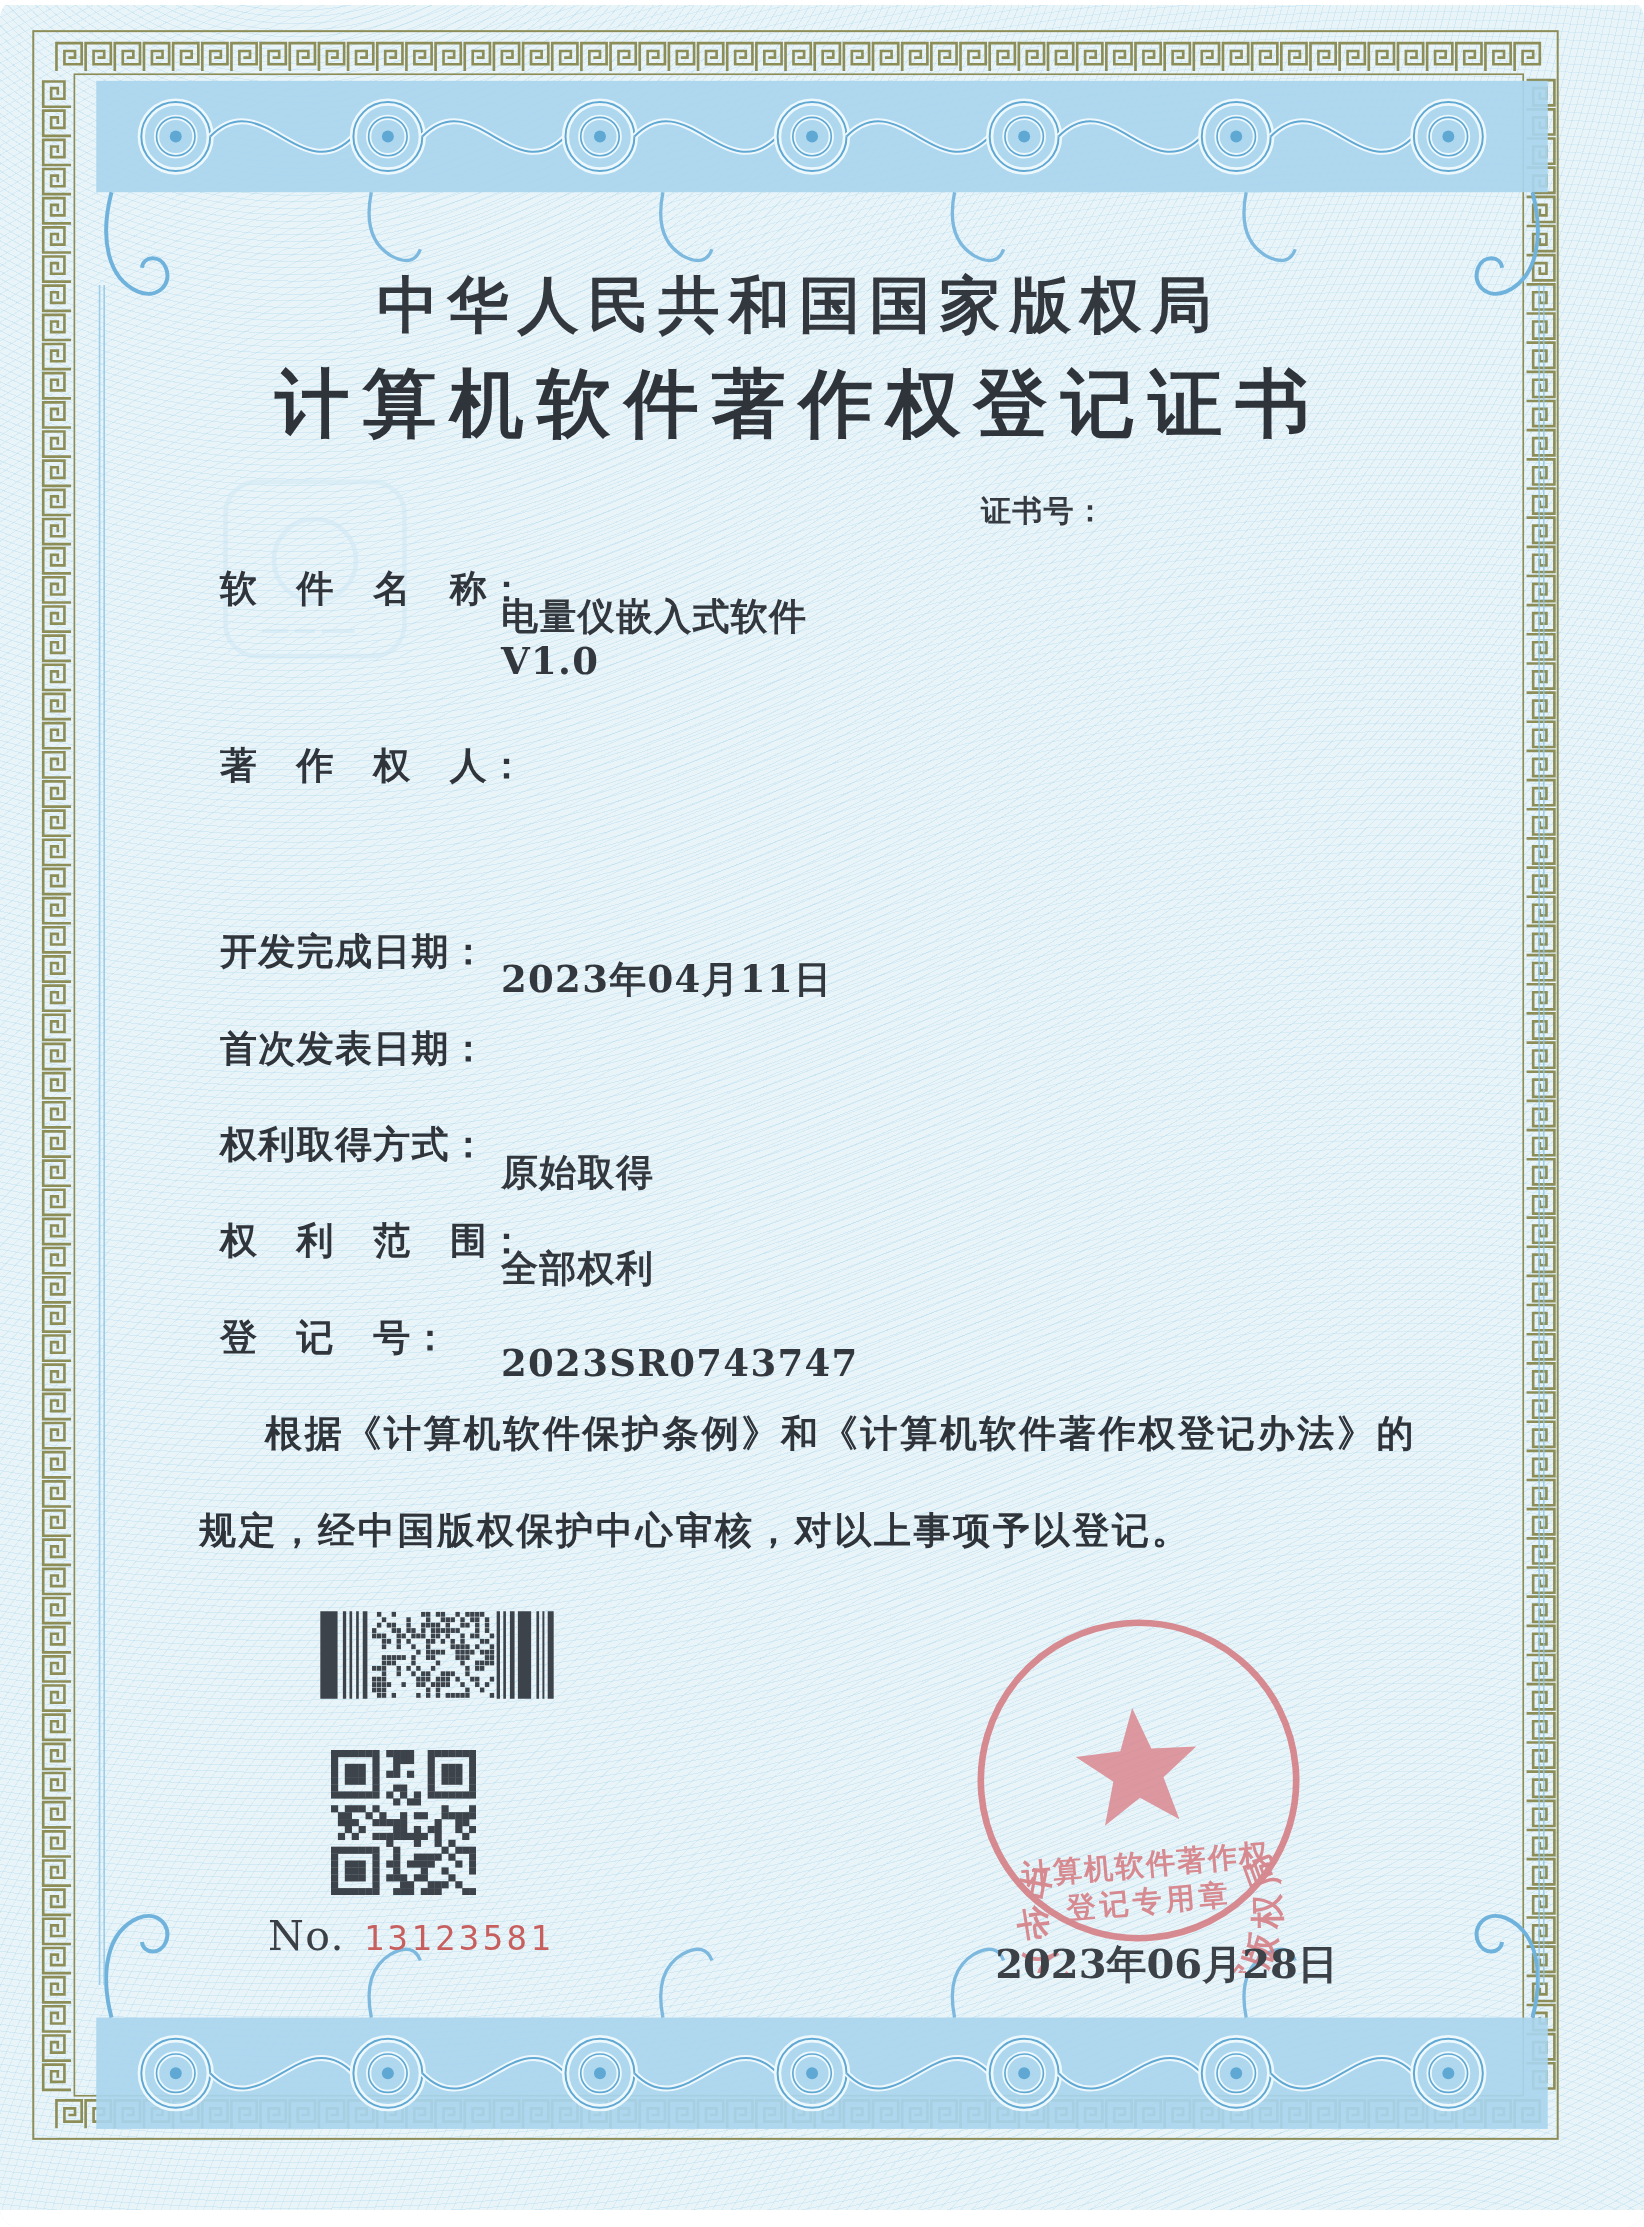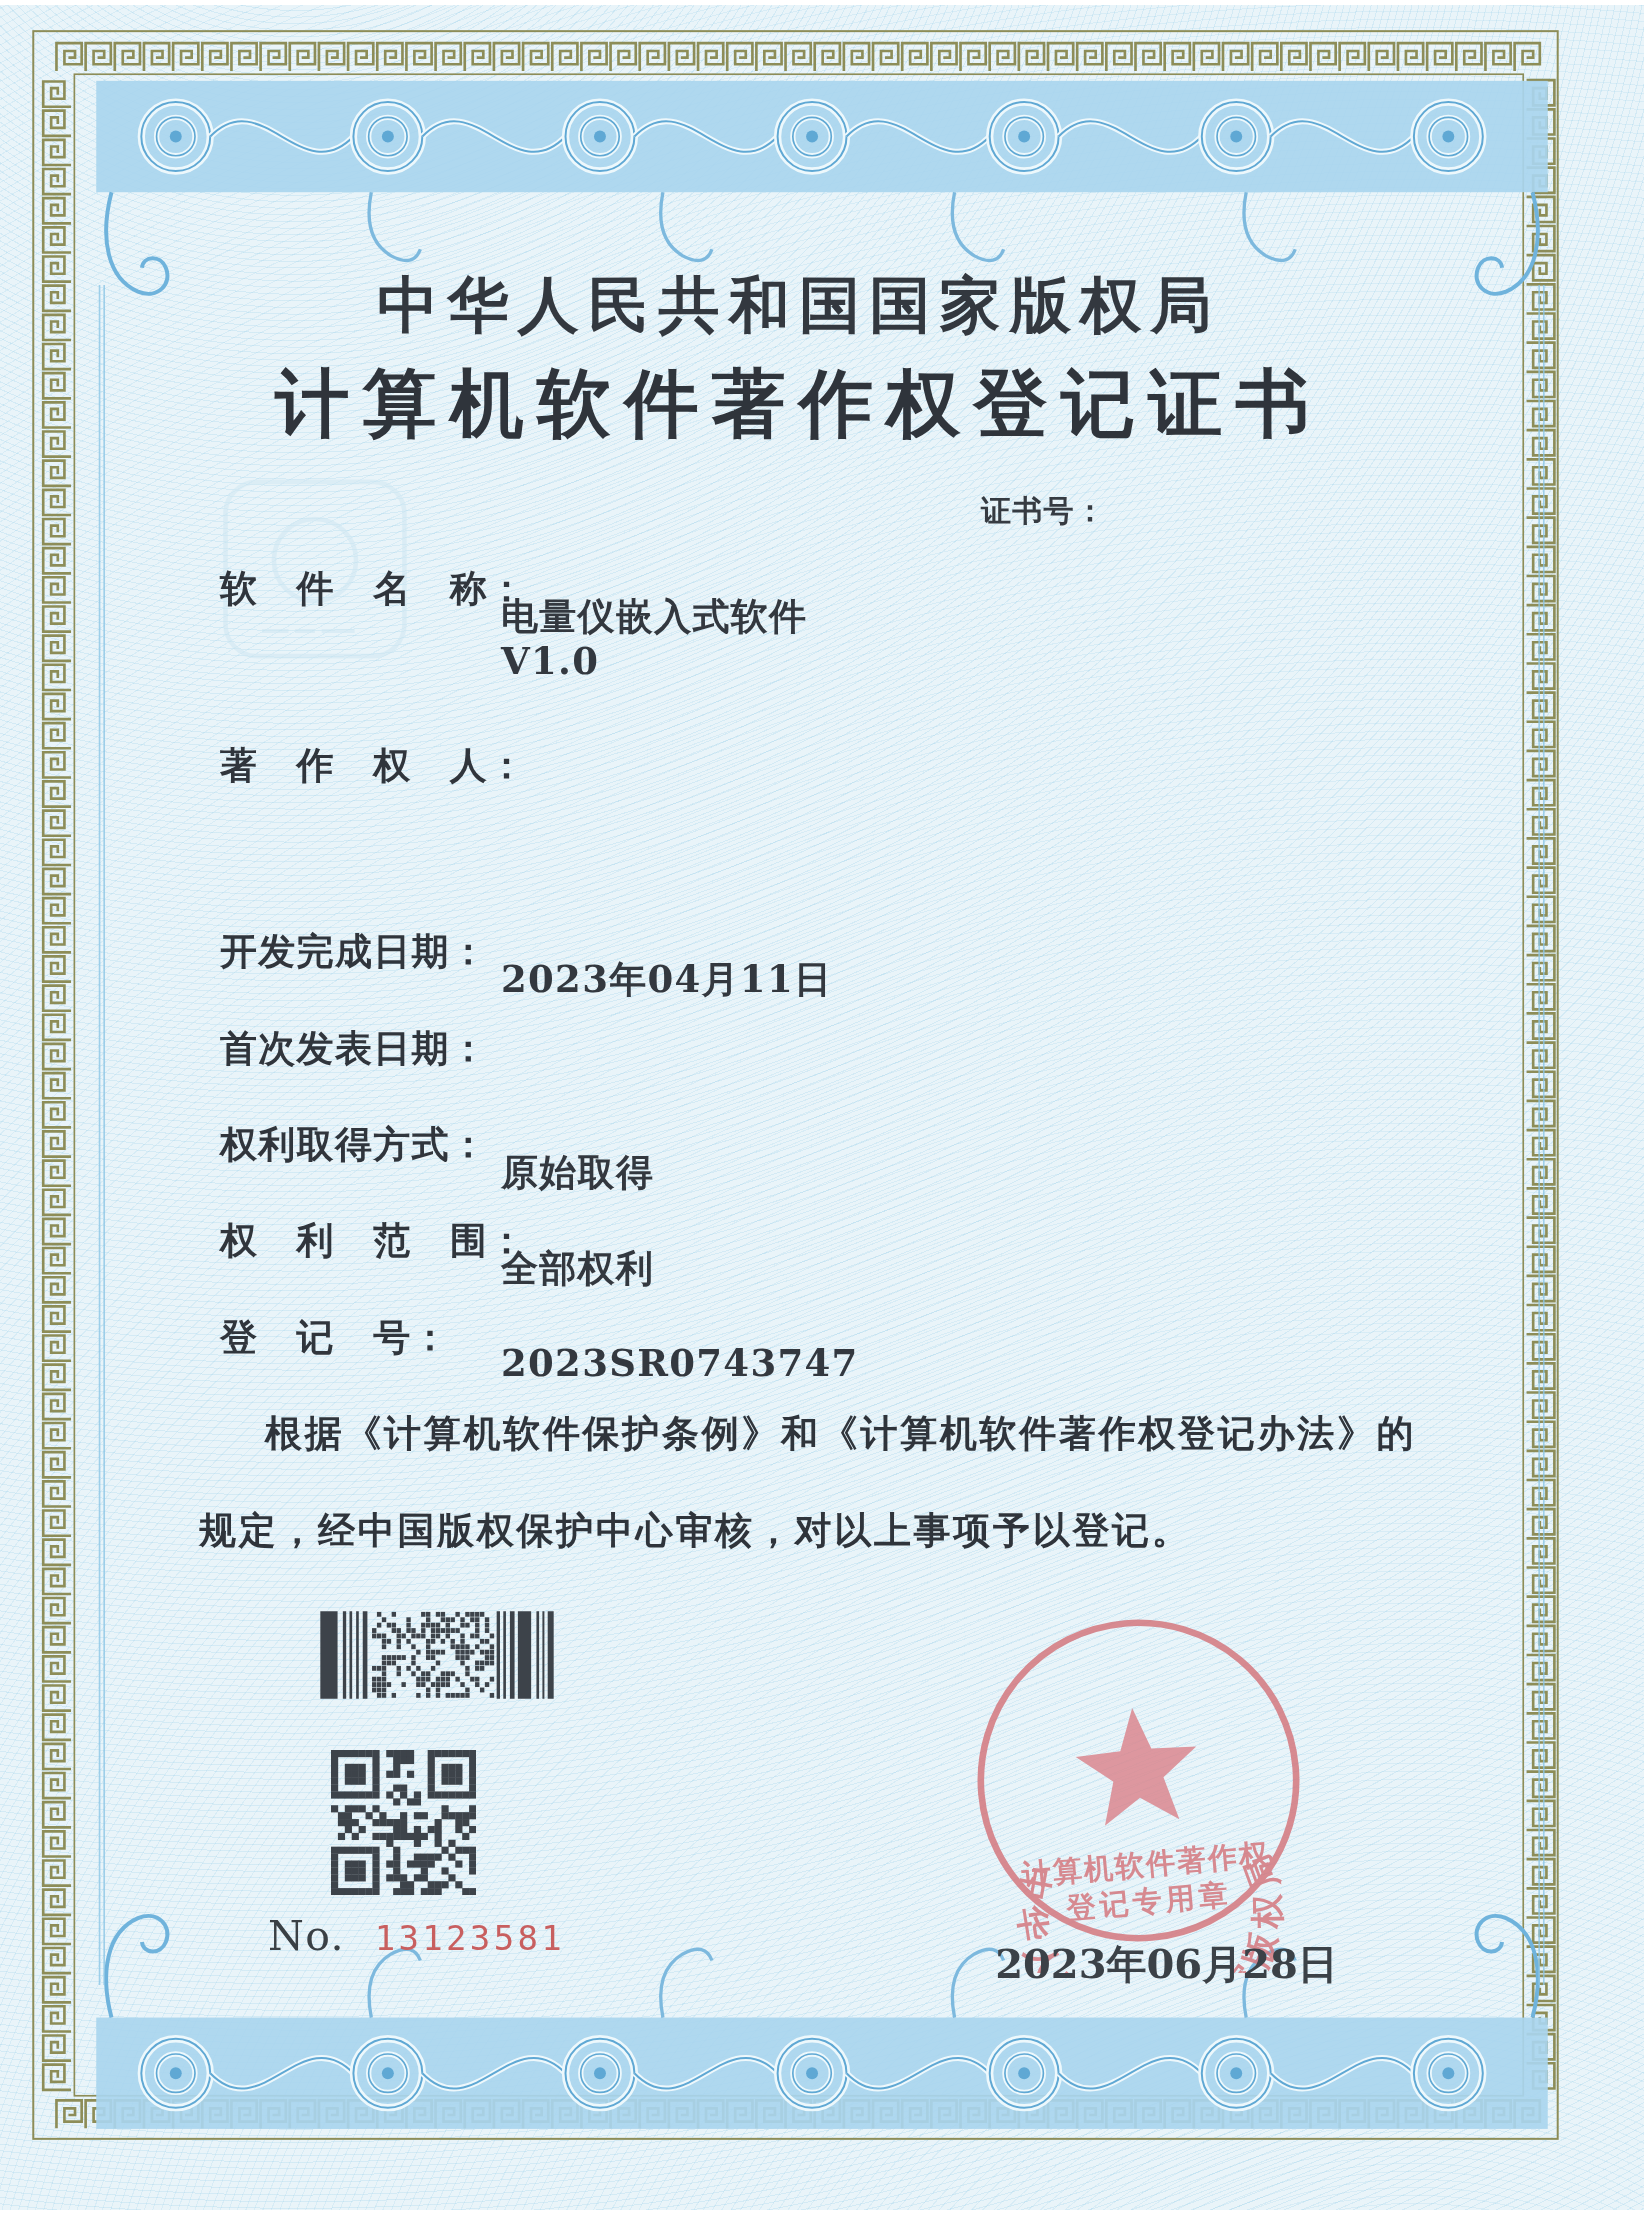--- a/index.html
+++ b/index.html
@@ -4,32 +4,33 @@
 <style>
   html,body{margin:0;padding:0;}
   body{width:1644px;height:2227px;background:#ffffff;font-family:"DejaVu Serif","Liberation Serif",serif;}
   .page{
     position:relative;width:1644px;height:2227px;overflow:hidden;
     color:var(--ink,#32373e);
     background-color:var(--paper,#e9f4f9);
     background-image:
       repeating-radial-gradient(circle at 18% -12%, rgba(125,195,228,.20) 0 1px, rgba(0,0,0,0) 1px 6.6px),
       repeating-radial-gradient(circle at 86% 118%, rgba(125,195,228,.16) 0 1px, rgba(0,0,0,0) 1px 8px);
+    border-radius: 18px;
   }
   .scan-strip{position:absolute;left:0;width:100%;background:#ffffff;}
   .deco-svg{position:absolute;left:0;top:0;}
   .abs{position:absolute;}
   .centerband{position:absolute;left:40px;width:1518px;text-align:center;}
   .authority{top:265px;font-size:61px;font-weight:700;letter-spacing:9.3px;color:#33383f;white-space:nowrap;}
   .cert-title{top:355px;font-size:74px;font-weight:700;letter-spacing:13.3px;color:#2f343b;white-space:nowrap;}
   .certno-row{left:981px;top:491px;display:flex;gap:28px;font-size:30px;font-weight:700;letter-spacing:1.3px;color:#363b42;white-space:pre;flex-direction:column;}
   .field-label{left:184px;font-size:37px;font-weight:700;letter-spacing:1.3px;white-space:pre;color:#30353c;margin-left:36px;}
   .field-value{left:501px;font-size:37px;letter-spacing:1.3px;white-space:pre;color:#33383f;font-weight:600;margin-top:28px;}
   .statement{font-size:37px;letter-spacing:2.7px;white-space:pre;color:#2f343b;font-weight:600;}
-  .serial-row{left:268px;top:1912px;display:flex;align-items:baseline;gap:30px;}
+  .serial-row{left:268px;top:1912px;display:flex;align-items:baseline;gap:19px;}
   .serial-prefix{font-size:41px;color:#3a4045;letter-spacing:1.3px;}
   .serial-number{font-size:34px;font-family:"DejaVu Sans Mono","Liberation Mono",monospace;color:var(--serial_red,#c85f5f);letter-spacing:3.3px;}
   .issue-date{left:981px;top:1937px;width:371px;text-align:center;font-size:40px;font-weight:700;color:#3b4147;white-space:nowrap;}
   .seal-svg{position:absolute;left:953px;top:1588px;opacity:.84;}
   .seal-text{font-family:"DejaVu Sans","Liberation Sans",sans-serif;font-weight:700;fill:var(--seal_red,#d4767d);}
   .code-svg{position:absolute;}
 </style>
 </head>
 <body>
 

